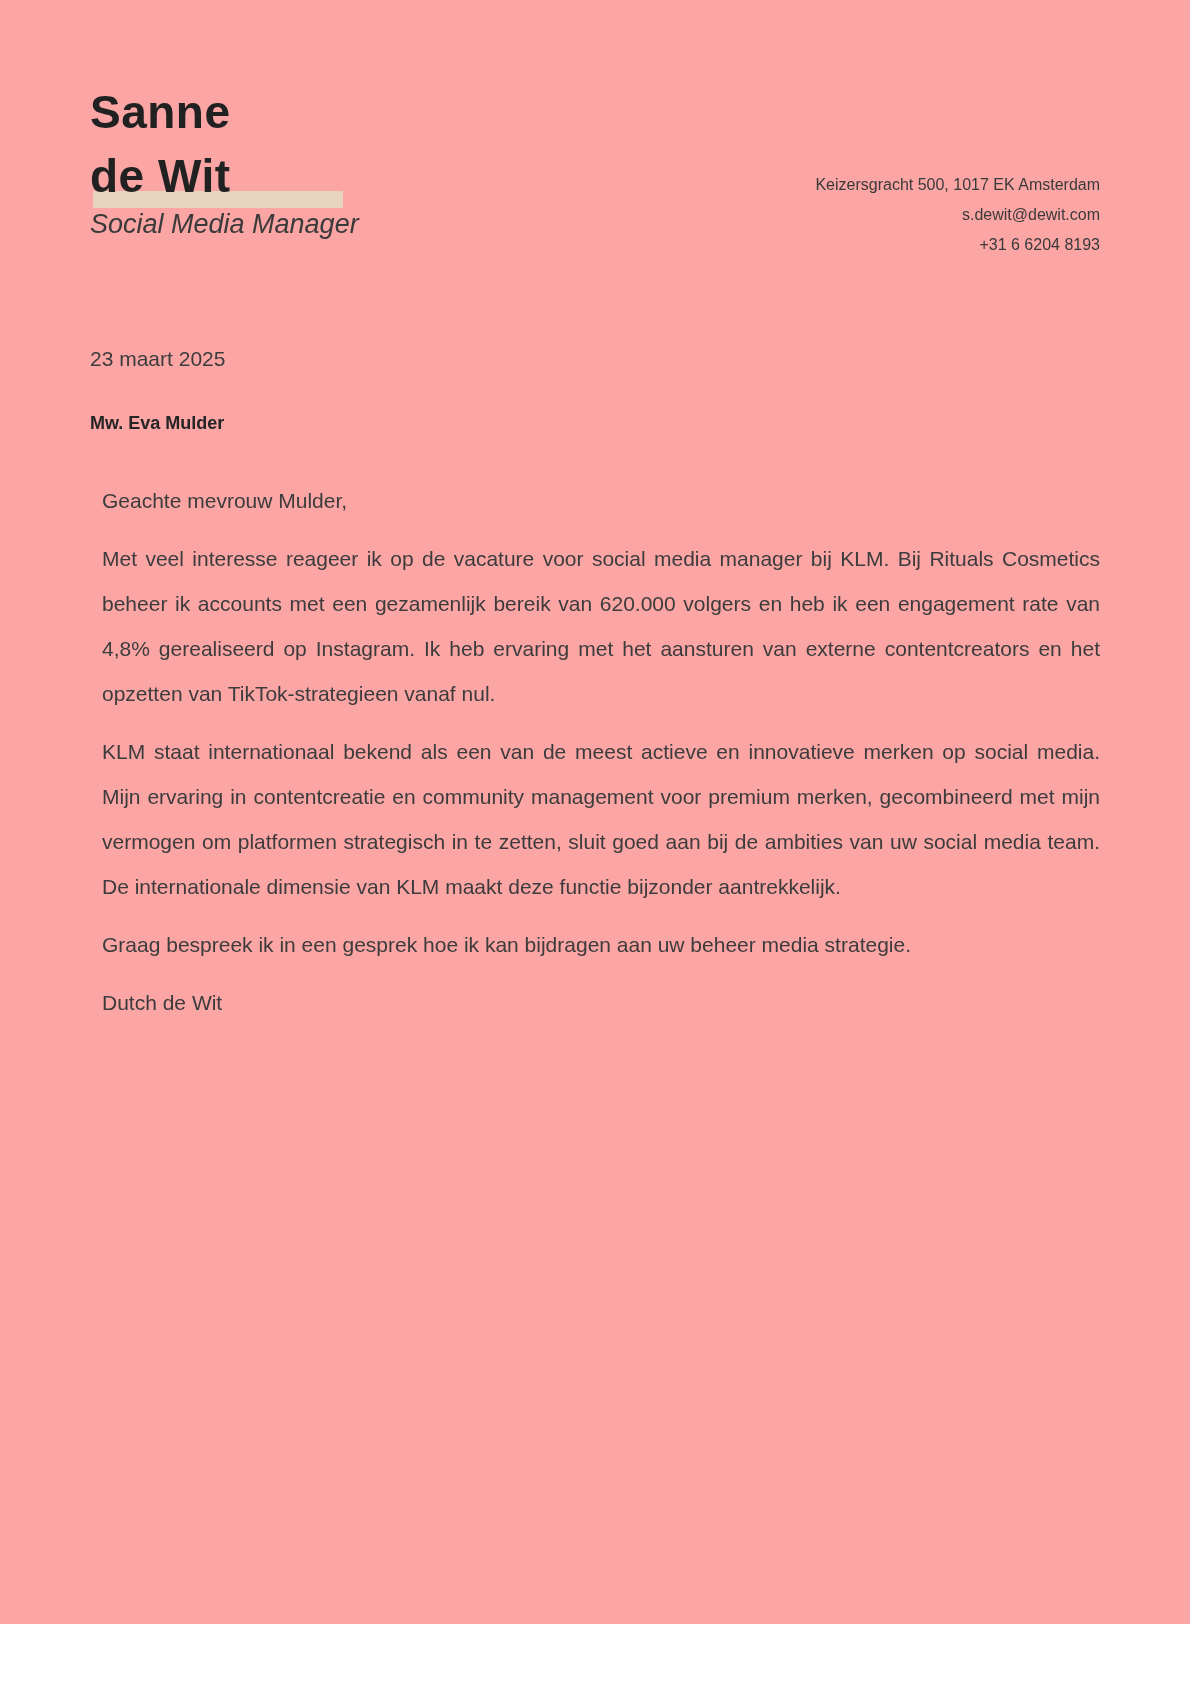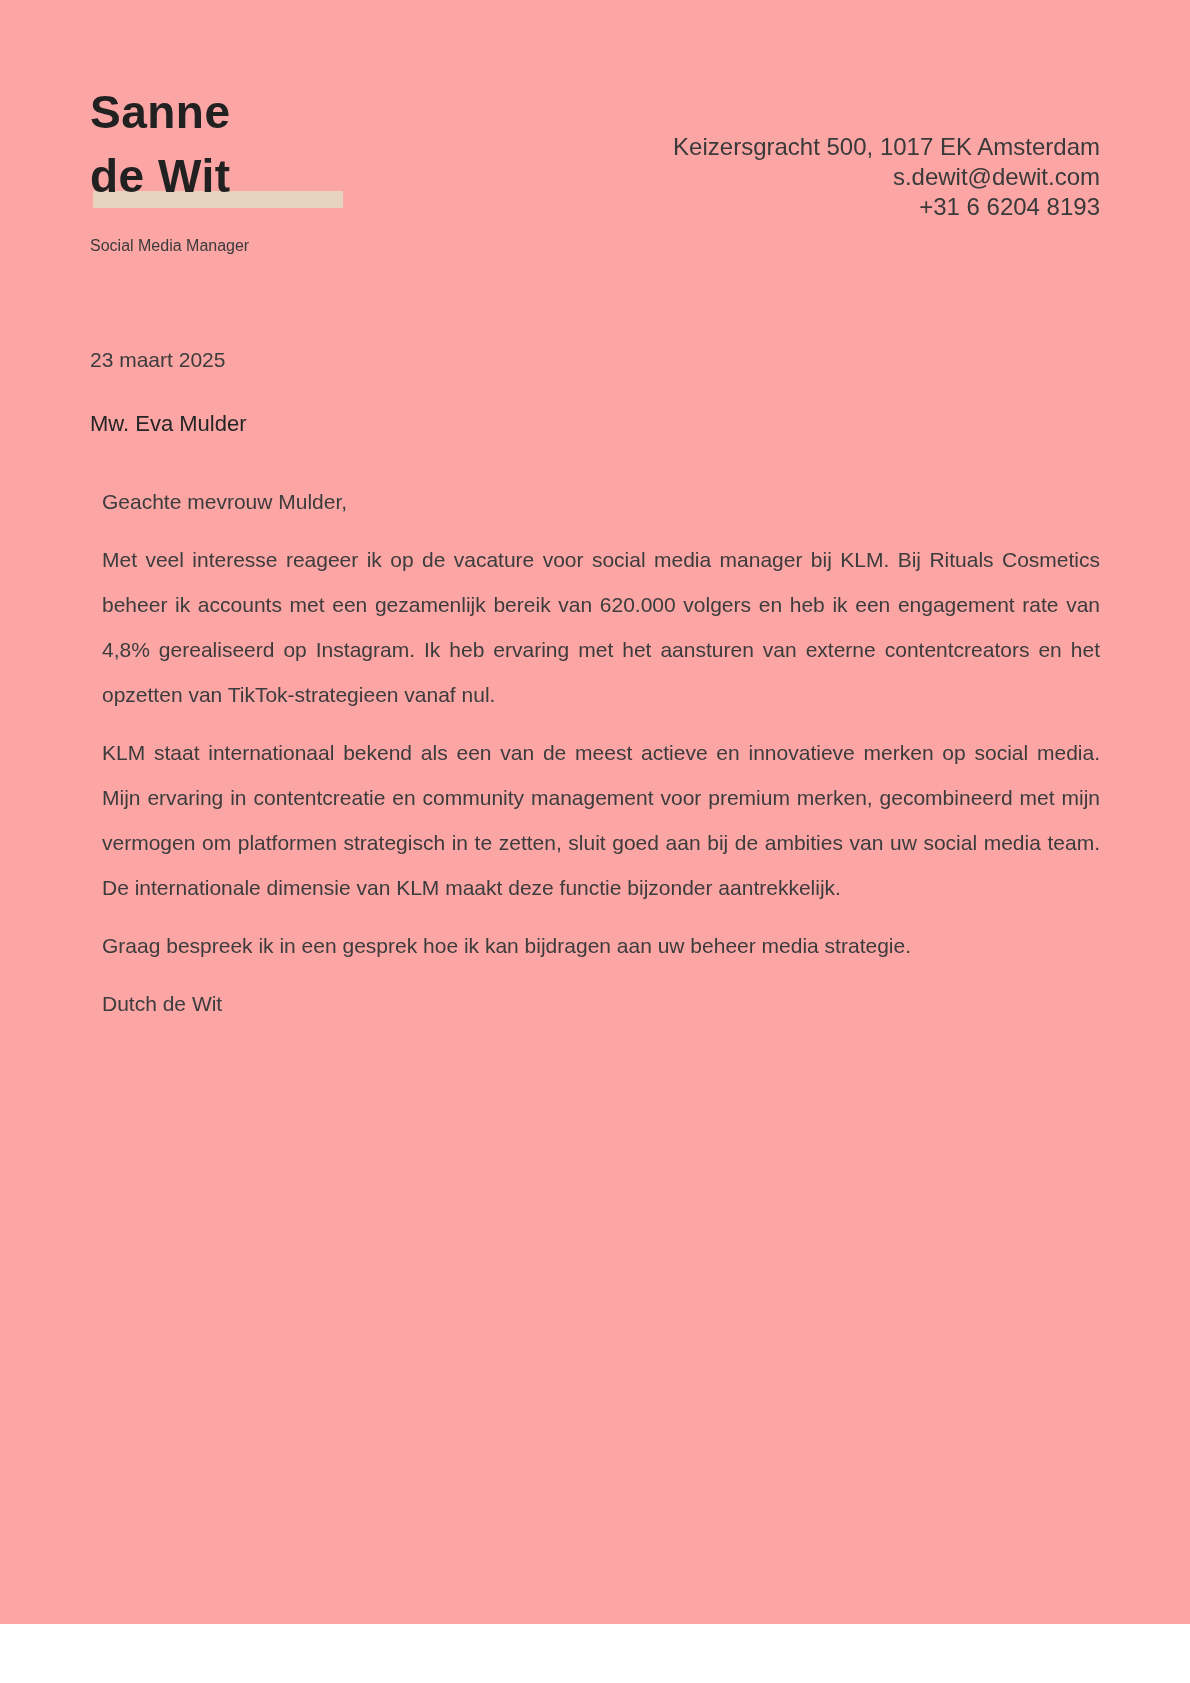--- a/index.html
+++ b/index.html
@@ -33,50 +33,51 @@
   .name-bar {
     position: absolute;
     left: 3px;
     top: 111px;
     width: 250px;
     height: 17px;
     background: #e6d4be;
     z-index: 0;
   }
   .job-title {
-    margin-top: 23px;
-    font-size: 16px;
+    margin-top: 1px;
+    font-size: 27px;
     line-height: 30px;
     color: #3a3a3a;
+    font-style: italic;
   }
 
   .contact {
-    margin-top: 52px;
+    margin-top: 90px;
     text-align: right;
-    font-size: 24px;
+    font-size: 16px;
     line-height: 30px;
     color: #3a3a3a;
   }
 
   
   .date {
     margin-top: 86px;
     font-size: 21px;
     line-height: 26px;
     color: #3c3c3c;
   }
   .recipient {
     margin-top: 32px;
     font-size: 21px;
     line-height: 38px;
     color: #3c3c3c;
   }
   .recipient .recipient-name {
-    font-weight: 400;
-    font-size: 22px;
+    font-weight: 700;
+    font-size: 18px;
     color: #252525;
   }
 
   
   .letter-body { margin-top: 36px; }
   .letter-body p {
     font-size: 21px;
     line-height: 45px;
     margin: 0 0 13px 12px;
     color: #3c3c3c;

